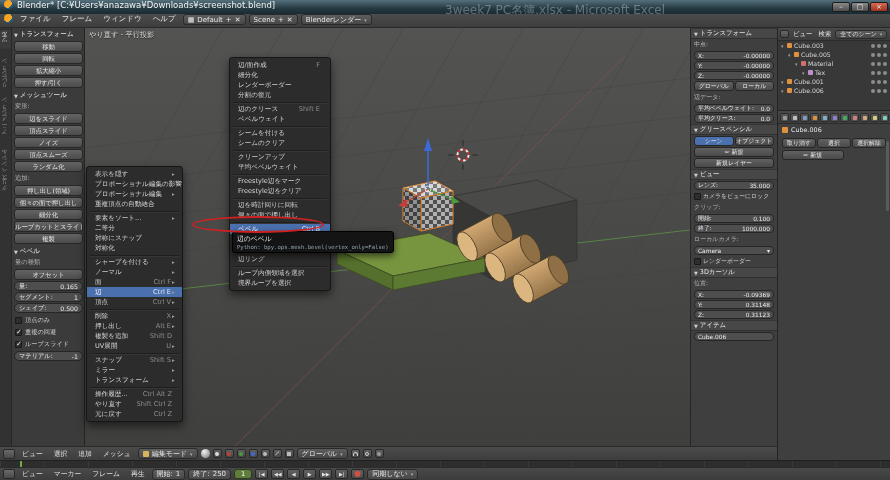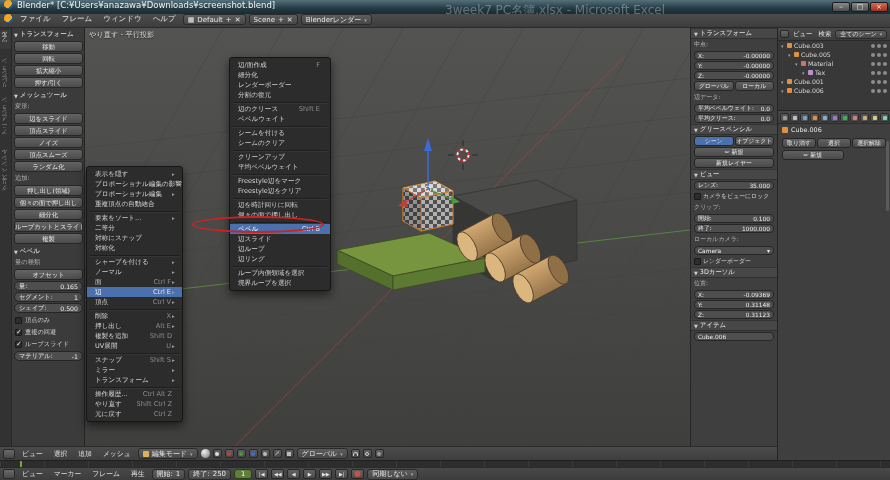--- a/index.html
+++ b/index.html
@@ -652,20 +652,24 @@
         <span>ループ内側領域を選択</span>
         <span class="sc"></span>
       </div>
 
       <div class="mi">
         <span>境界ループを選択</span>
         <span class="sc"></span>
       </div>
     </div>
 
+  <div class="tooltip">
+    <div class="t1">辺のベベル</div>
+    <div class="t2">Python: bpy.ops.mesh.bevel(vertex_only=False)</div>
+  </div>
 
   <div class="annot" style="border-color: rgb(204, 34, 34);"></div>
 
   <div class="npanel">
     <div class="nphdr">
         <span class="tri">▼</span>
         <span>トランスフォーム</span>
       </div>
     <div class="nplabel">中点:</div>
     <div class="contents">

